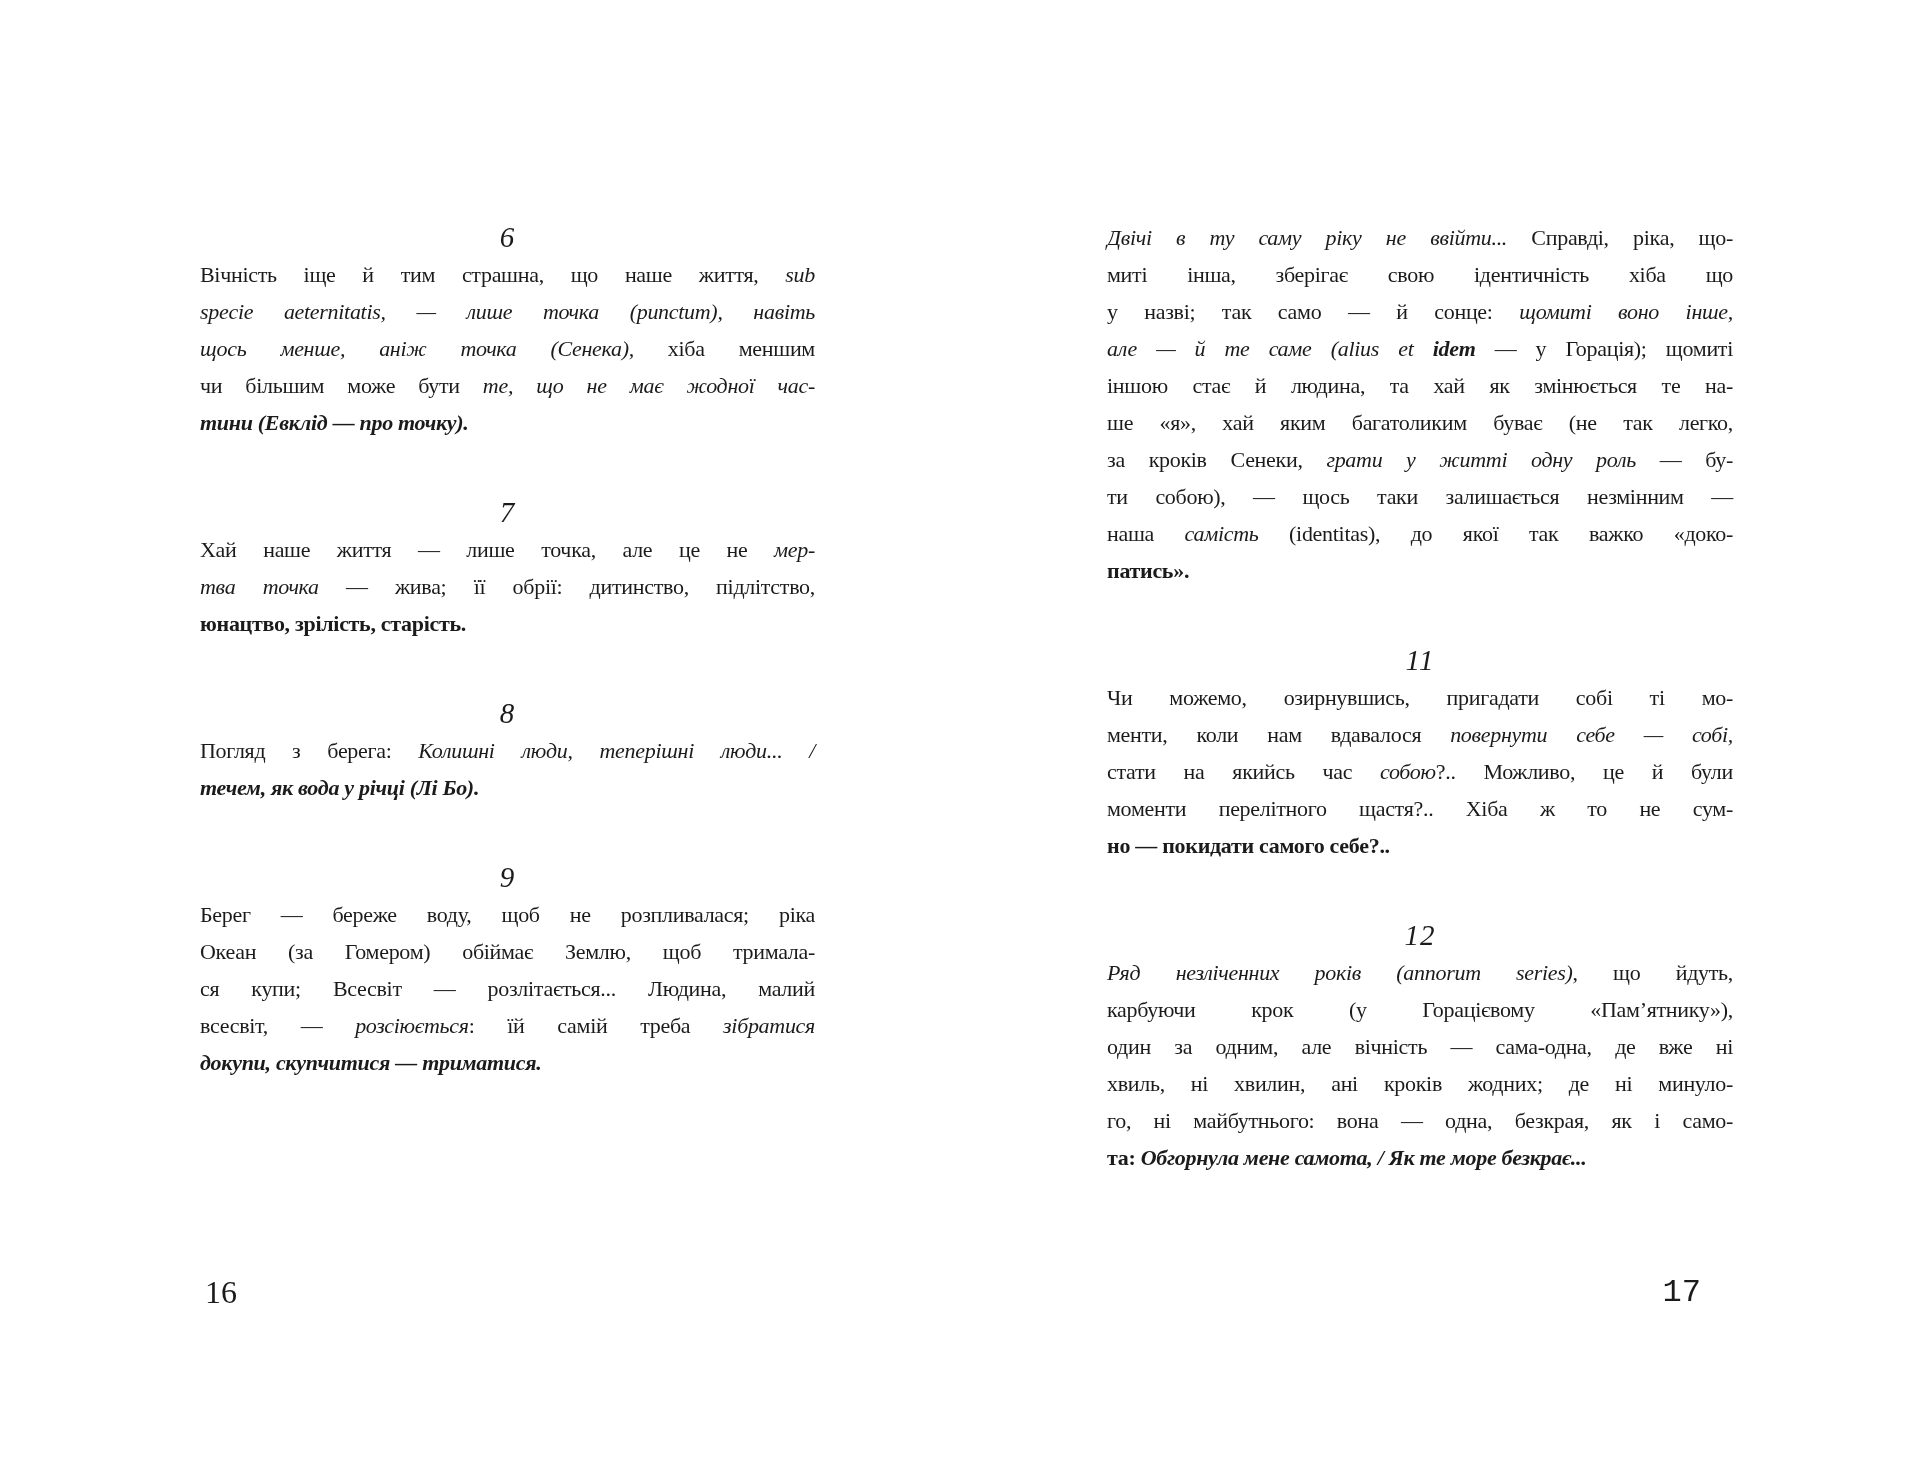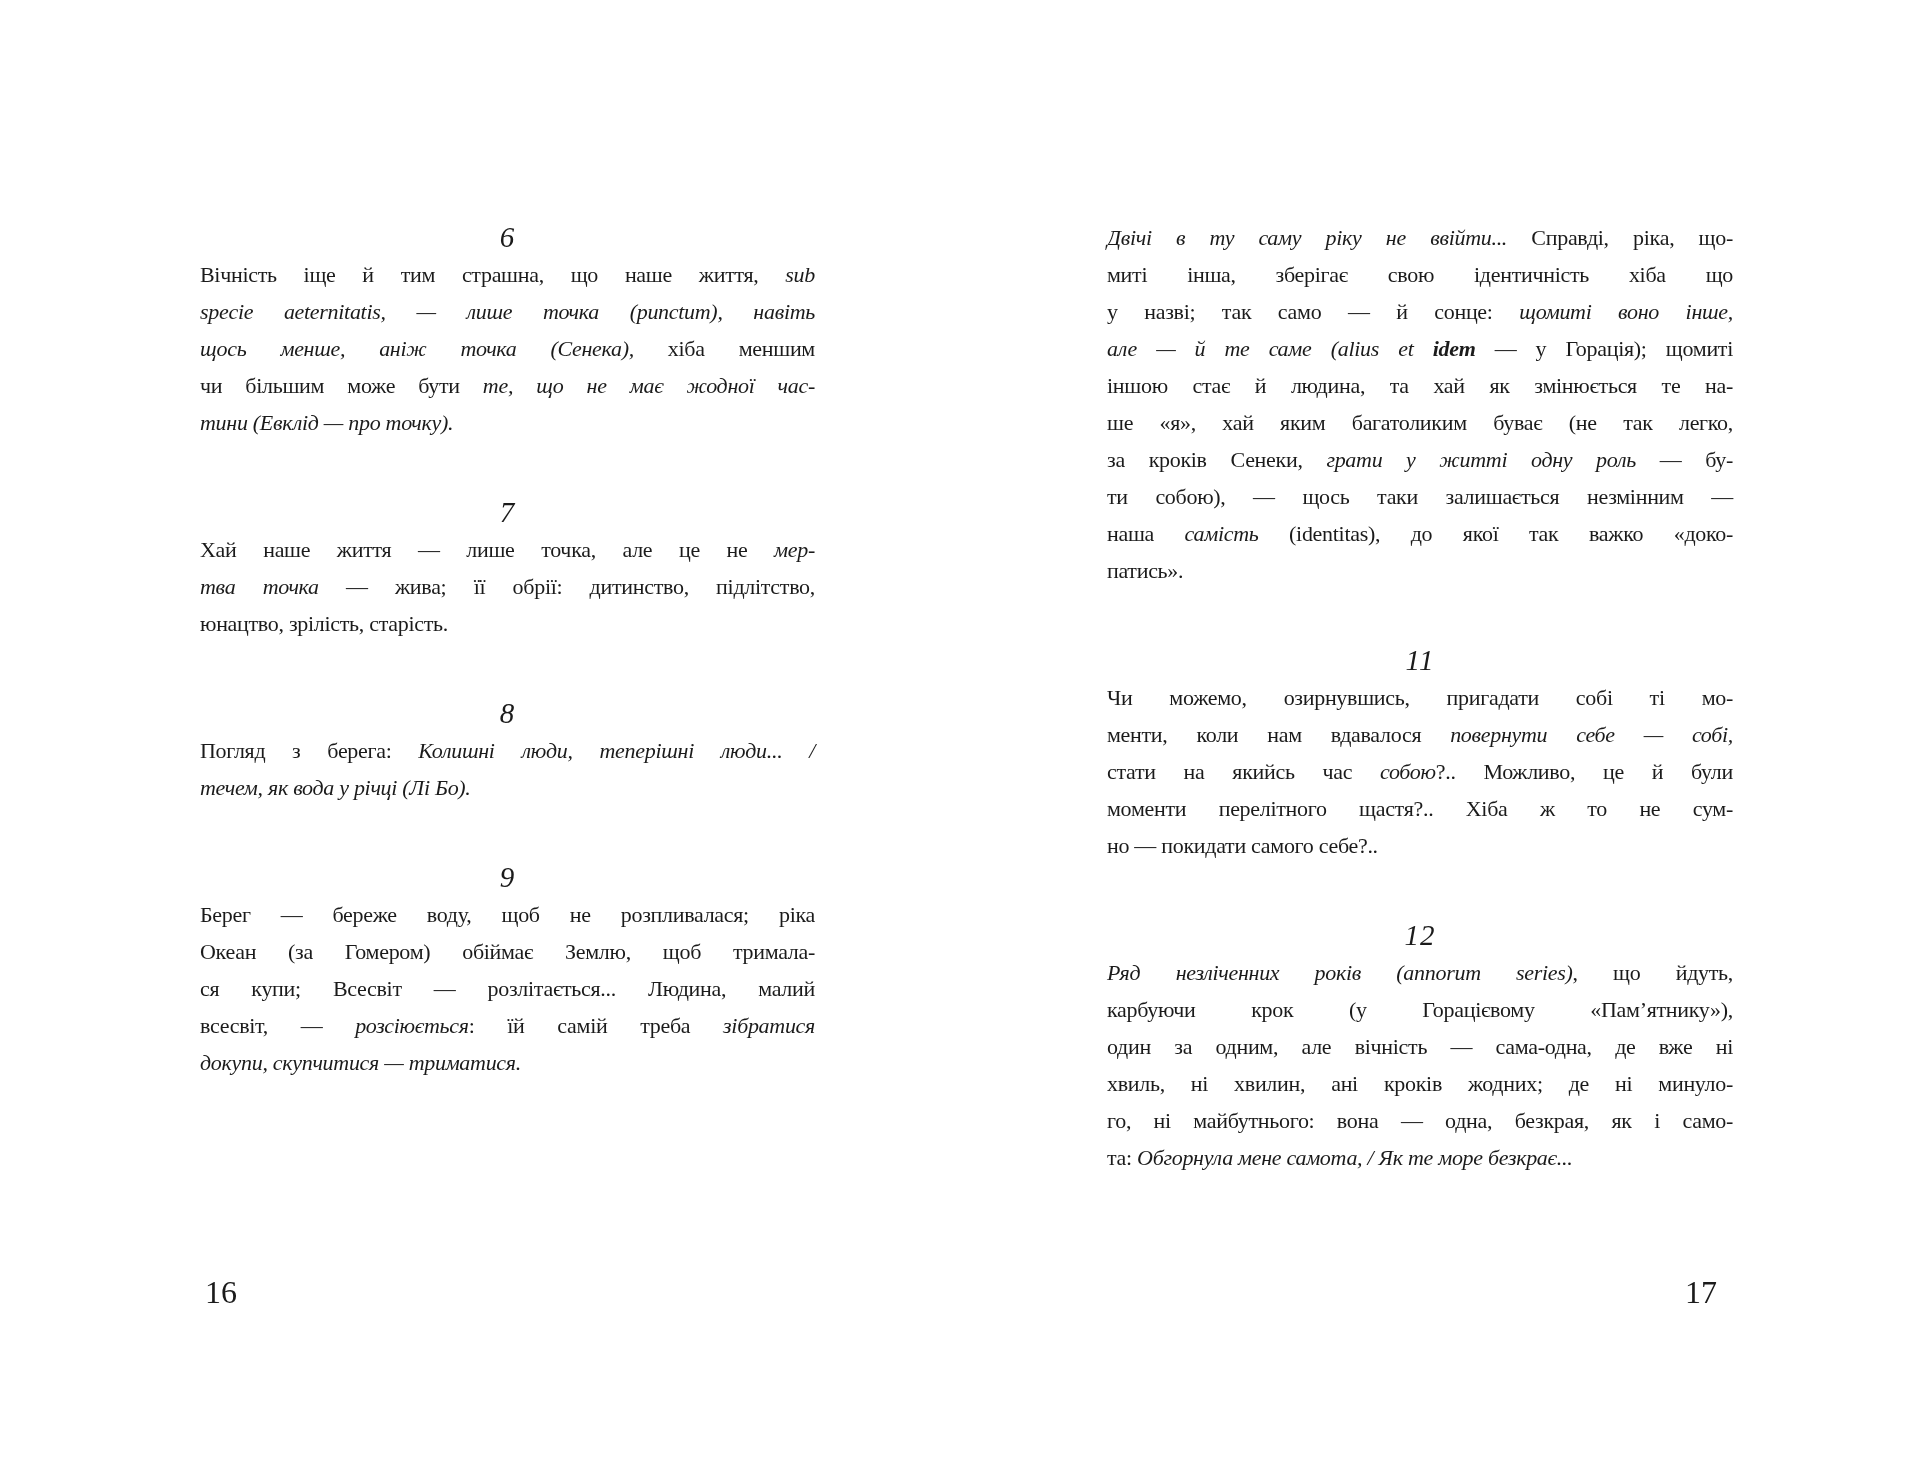--- a/index.html
+++ b/index.html
@@ -44,33 +44,34 @@
     font-size: 22px;
     letter-spacing: -0.3px;
     text-align: justify;
     text-align-last: justify;
     text-justify: inter-word;
     white-space: normal;
   }
   .line.last {
     text-align: left;
     text-align-last: left;
+    font-weight: bold;
   }
   .seg-i  { font-style: italic; }
   .seg-b  { font-weight: normal; }
   .seg-bi { font-weight: bold; font-style: italic; }
   .page-number {
     position: absolute;
     top: 1274px;
     height: 37px;
     line-height: 37px;
     font-size: 32px;
   }
   .page-number-left  { left: 5px; }
-  .page-number-right { right: 16px; }
+  .page-number-right { right: 32px; font-family: Liberation Mono, monospace; }
 </style>
 </head>
 <body>
 
 <div class="spread">
   <div class="page page-left">
     <div class="sections">
         <div class="section">
           <div class="sec-heading">6</div>
           <div class="line"><span>Вічність іще й тим страшна, що наше життя, </span><span class="seg-i">sub</span></div>

